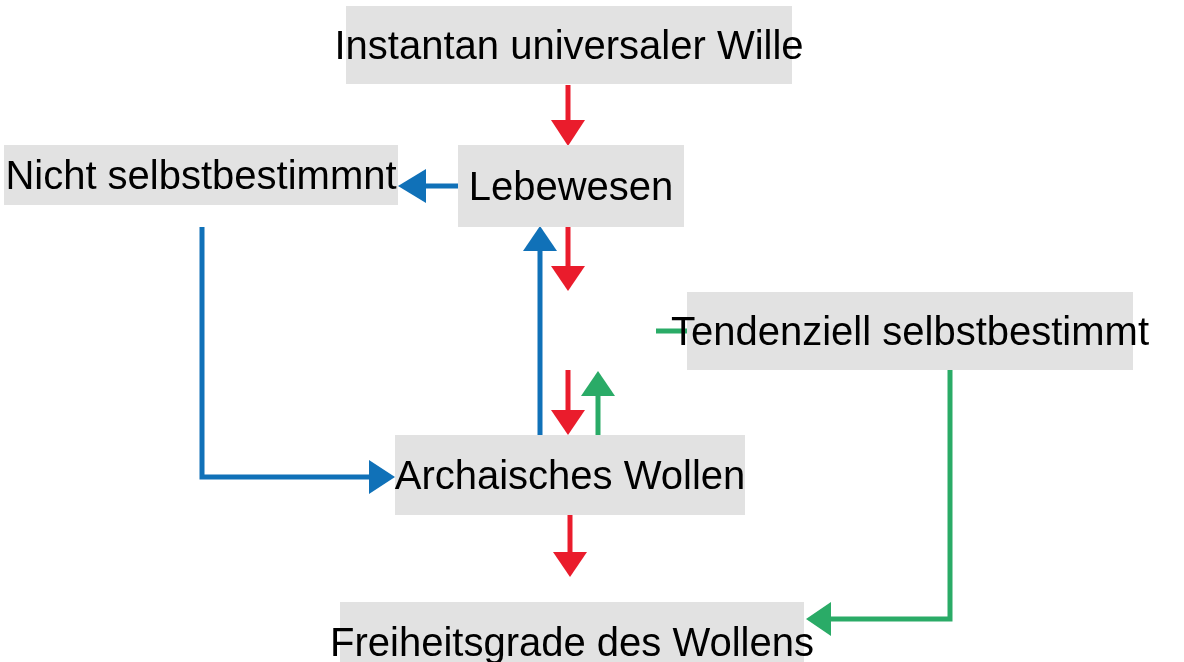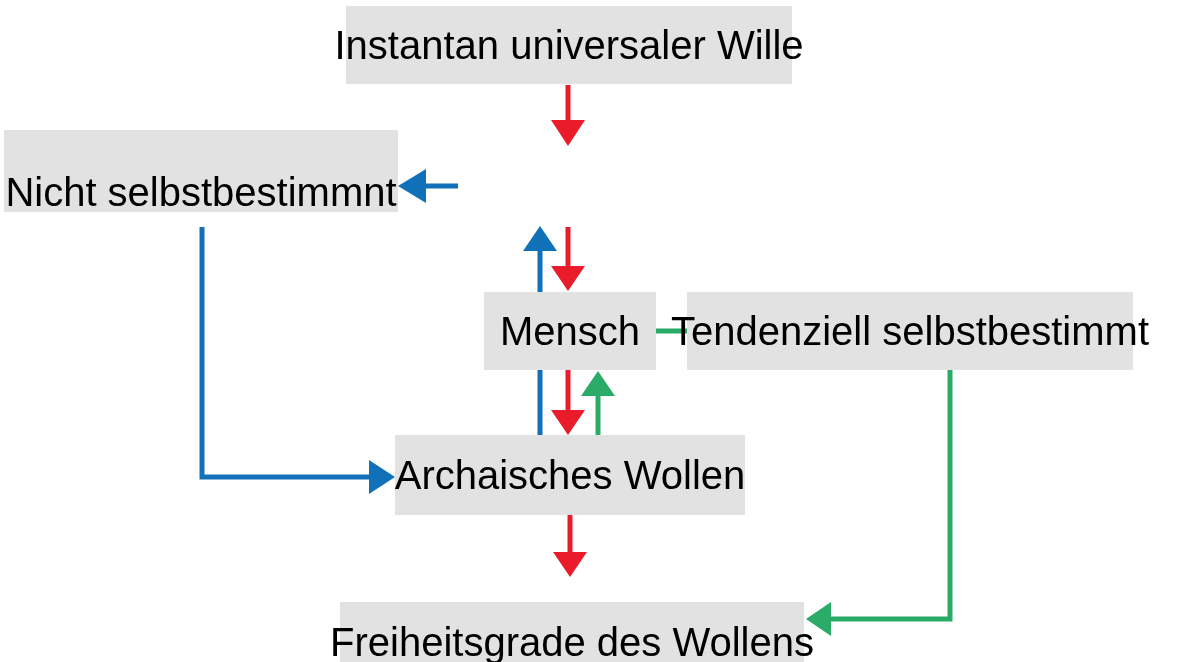--- a/index.html
+++ b/index.html
@@ -28,21 +28,21 @@
   .node{
     position:absolute;z-index:1;
     background:var(--box-fill);
     color:var(--text);
     display:flex;align-items:center;justify-content:center;
     font-size:40px;line-height:1;
     white-space:nowrap;
     text-align:center;
   }
   .n-instantan{left:346px;top:6px;width:446px;height:78px;}
-  .n-nicht{left:4px;top:130px;width:394px;height:82px;align-items:flex-end;}
+  .n-nicht{left:4px;top:145px;width:394px;height:60px;}
   .n-lebewesen{left:458px;top:145px;width:226px;height:82px;}
   .n-mensch{left:484px;top:292px;width:172px;height:78px;}
   .n-tendenziell{left:687px;top:292px;width:446px;height:78px;}
   .n-archaisches{left:395px;top:435px;width:350px;height:80px;}
   .n-freiheitsgrade{left:340px;top:578px;width:464px;height:80px;margin-top:24px;}
 </style>
 </head>
 <body>
 
 <div class="canvas">
@@ -102,24 +102,24 @@
   </svg>
 
   <div class="node n-instantan">
     <span>Instantan universaler Wille</span>
   </div>
 
   <div class="node n-nicht">
     <span>Nicht selbstbestimmnt</span>
   </div>
 
+  <div class="node n-lebewesen">
+    <span>Lebewesen</span>
+  </div>
 
-  <div class="node n-mensch">
-    <span>Mensch</span>
-  </div>
 
   <div class="node n-tendenziell">
     <span>Tendenziell selbstbestimmt</span>
   </div>
 
   <div class="node n-archaisches">
     <span>Archaisches Wollen</span>
   </div>
 
   <div class="node n-freiheitsgrade">

